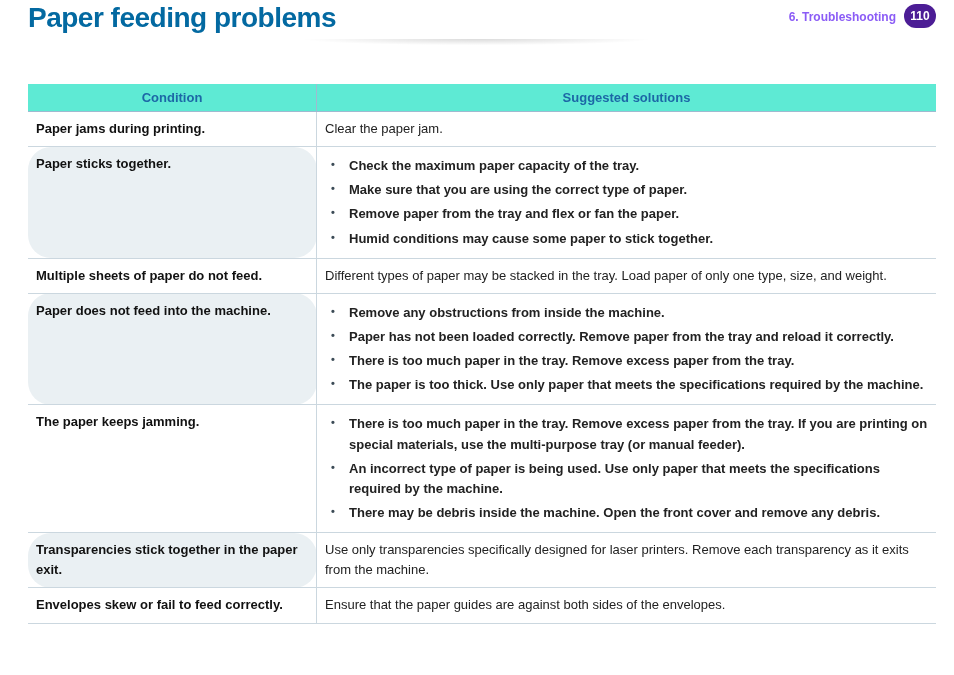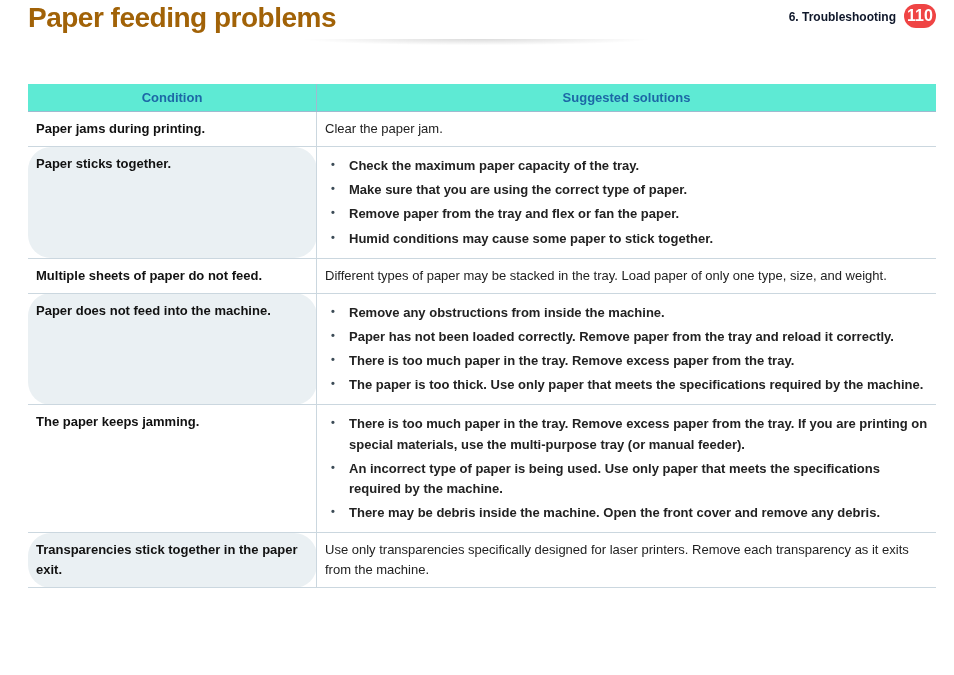--- a/index.html
+++ b/index.html
@@ -19,42 +19,42 @@
   .header {
     position: relative;
     height: 44px;
     padding: 0 28px;
     display: flex;
     align-items: flex-start;
   }
   .title {
     font-size: 28px;
     font-weight: 700;
-    color: #a16207;
+    color: #0369a1;
     letter-spacing: -0.5px;
     padding-top: 2px;
   }
   .chapter {
     position: absolute;
     right: 58px;
     top: 10px;
     font-size: 12px;
     font-weight: 700;
-    color: #0f172a;
+    color: #8b5cf6;
   }
   .pagenum {
     position: absolute;
     right: 18px;
     top: 4px;
     width: 32px;
     height: 24px;
     border-radius: 12px;
-    background: #ef4444;
+    background: #4c1d95;
     color: #fff;
-    font-size: 16px;
+    font-size: 12px;
     font-weight: 700;
     display: flex;
     align-items: center;
     justify-content: center;
   }
   .shadowband {
     position: absolute;
     left: 50%;
     top: 39px;
     transform: translateX(-50%);
@@ -181,17 +181,21 @@
                 <li>There is too much paper in the tray. Remove excess paper from the tray. If you are printing on special materials, use the multi-purpose tray (or manual feeder).</li>
                 <li>An incorrect type of paper is being used. Use only paper that meets the specifications required by the machine.</li>
                 <li>There may be debris inside the machine. Open the front cover and remove any debris.</li>
               </ul>
             </td>
           </tr>
           <tr class="shade">
             <td>Transparencies stick together in the paper exit.</td>
             <td>Use only transparencies specifically designed for laser printers. Remove each transparency as it exits from the machine.</td>
           </tr>
+          <tr class="plain">
+            <td>Envelopes skew or fail to feed correctly.</td>
+            <td>Ensure that the paper guides are against both sides of the envelopes.</td>
+          </tr>
         </tbody>
     </table>
   </div>
 
 </div>
 
 </body></html>

